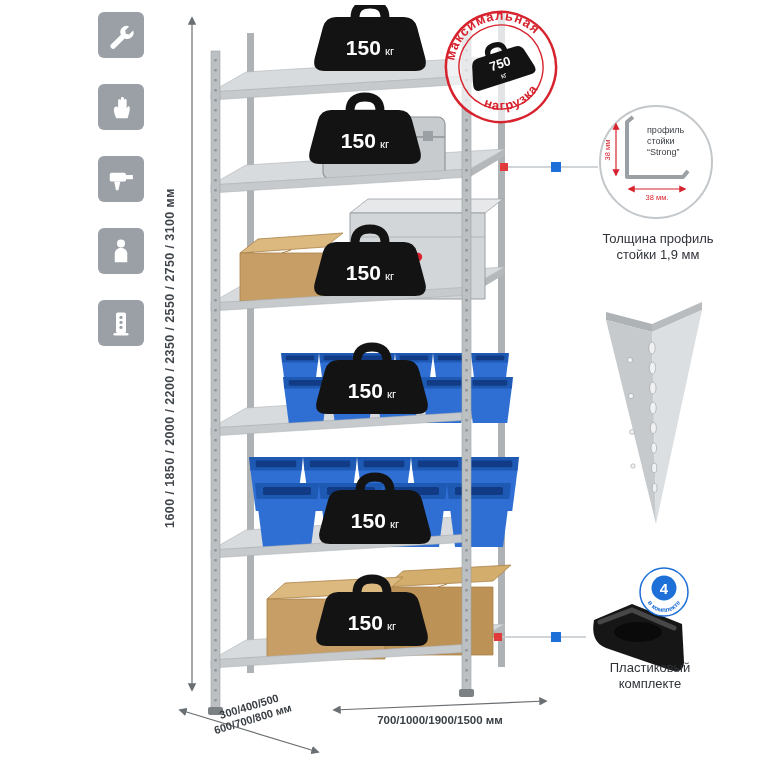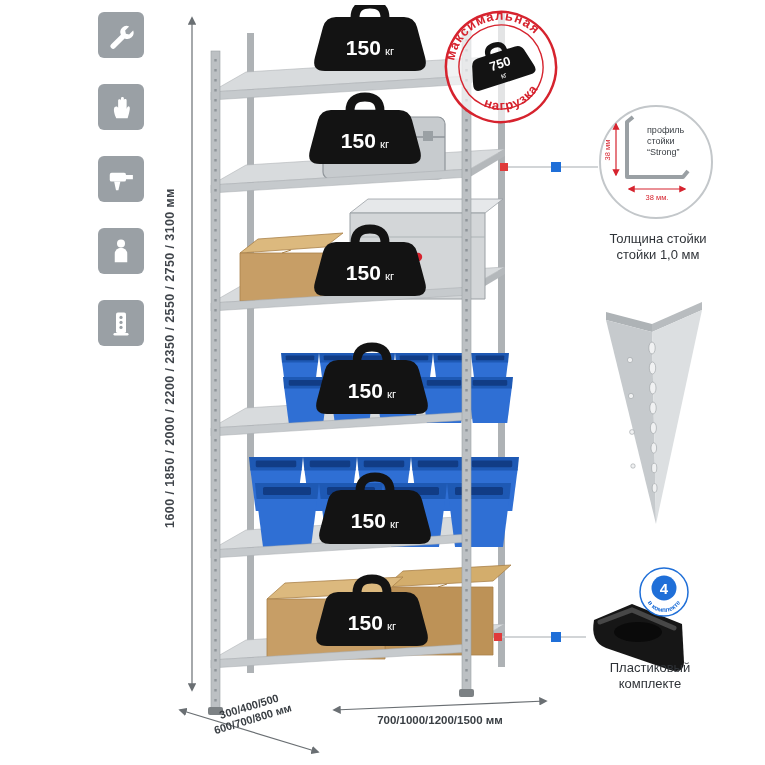--- a/index.html
+++ b/index.html
@@ -245,22 +245,22 @@
     <line x1="19" y1="21" x2="19" y2="72" stroke="#d6232e" stroke-width="1.2" marker-start="url(#arrR)" marker-end="url(#arrR)"></line>
     <text x="13" y="47" transform="rotate(-90 13 47)" text-anchor="middle" font-size="7.5" fill="#d6232e">38 мм</text>
     <line x1="32" y1="86" x2="88" y2="86" stroke="#d6232e" stroke-width="1.2" marker-start="url(#arrR)" marker-end="url(#arrR)"></line>
     <text x="60" y="97" text-anchor="middle" font-size="7.5" fill="#d6232e">38 мм.</text>
     <text x="50" y="30" font-size="9" fill="#3a3f44">профиль</text>
     <text x="50" y="41" font-size="9" fill="#3a3f44">стойки</text>
     <text x="50" y="52" font-size="9" fill="#3a3f44">“Strong”</text>
   </svg>
 
   <div class="caption" style="left:588px;top:231px;width:140px;">
-    <div>Толщина стойки</div>
-    <div>стойки 1,0 мм</div>
+    <div>Толщина профиль</div>
+    <div>стойки 1,9 мм</div>
   </div>
 
   <svg class="abs" style="left:588px;top:298px;" width="135" height="235" viewBox="0 0 135 235">
     <polygon points="18,14 64,26 64,34 18,22" fill="#aeb3b6"></polygon>
     <polygon points="64,26 114,4 114,12 64,34" fill="#b8bcbf"></polygon>
     <polygon points="18,22 64,34 68,226" fill="#c6cacd"></polygon>
     <polygon points="64,34 114,12 68,226" fill="#dcdfe1"></polygon>
     <g fill="#f0f1f2" stroke="#9b9fa3" stroke-width="0.6">
       <ellipse cx="64" cy="50" rx="3.2" ry="6"></ellipse>
       <ellipse cx="64.5" cy="70" rx="3.2" ry="6"></ellipse>
@@ -317,15 +317,15 @@
 
     <line x1="500" y1="637" x2="586" y2="637" stroke="#c3c7ca" stroke-width="1.6"></line>
     <rect x="494" y="633" width="8" height="8" fill="#e03a3a"></rect>
     <rect x="551" y="632" width="10" height="10" fill="#1f6fd8"></rect>
   </svg>
 
   <div class="dim-label depth-label" style="left:186px;top:700px;width:130px;font-size:11px;">
     <div>300/400/500</div>
     <div>600/700/800 мм</div>
   </div>
-  <div class="dim-label" style="left:330px;top:714px;width:220px;">700/1000/1200/1500 мм</div>
+  <div class="dim-label" style="left:330px;top:714px;width:220px;">700/1000/1900/1500 мм</div>
 
 </div>
 
 </body></html>

